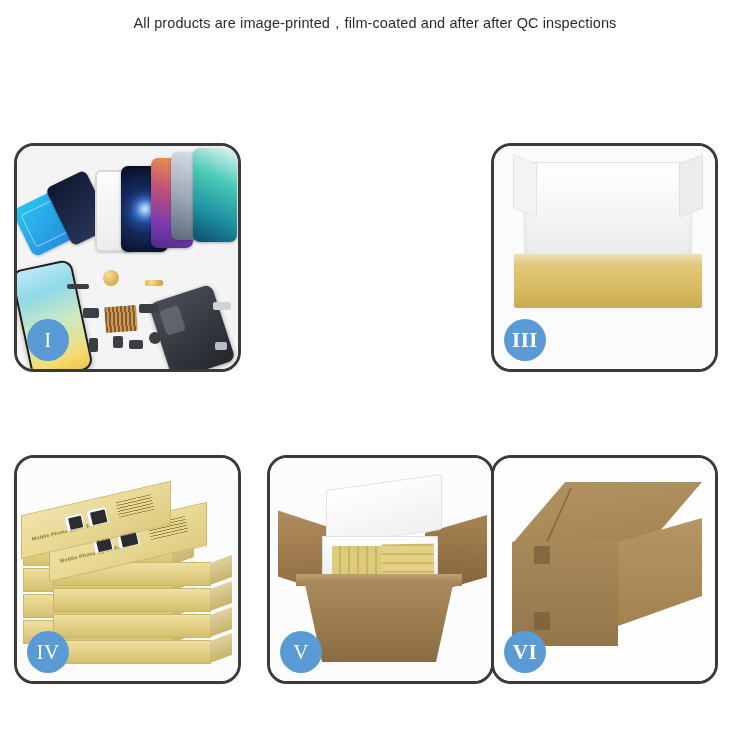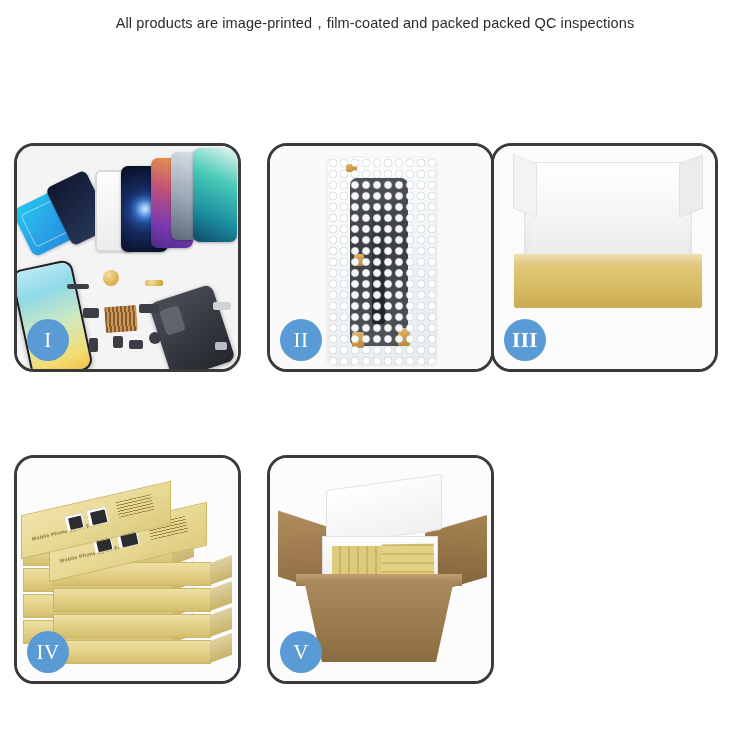--- a/index.html
+++ b/index.html
@@ -350,21 +350,21 @@
   .tapetab {
     position:absolute; background: rgba(120,96,58,.75); border-radius:1px;
   }
 </style>
 </head>
 <body>
 
 <div id="page">
 
   <div id="header">
-    <div id="subtitle">All products are image-printed，film-coated and packed packed QC inspections</div>
+    <div id="subtitle">All products are image-printed，film-coated and after after QC inspections</div>
   </div>
 
   <div id="grid">
 
     <div class="panel r0 c0">
       <div class="scene p1-bg">
         <div class="film"></div>
         <div class="film2"></div>
         <div class="glass"></div>
         <div class="phdark"></div>
@@ -382,34 +382,20 @@
         <div class="part" style="left:96px;top:190px;width:10px;height:12px;"></div>
         <div class="part" style="left:112px;top:194px;width:14px;height:9px;"></div>
         <div class="part" style="left:72px;top:192px;width:9px;height:14px;"></div>
         <div class="part" style="left:132px;top:186px;width:12px;height:12px;border-radius:50%;"></div>
         <div class="part" style="left:196px;top:156px;width:18px;height:8px;background:#cfd3d8;"></div>
         <div class="part" style="left:198px;top:196px;width:12px;height:8px;background:#b9bec4;"></div>
       </div>
       <div class="badge">I</div>
     </div>
 
-    <div class="panel r0 c1">
-      <div class="scene p2-bg">
-        <div class="bag">
-          <div class="inner-screen"></div>
-          <div class="flexstrip"></div>
-          <div class="tape" style="left:18px;top:6px;width:11px;height:8px;"></div>
-          <div class="tape" style="left:26px;top:96px;width:10px;height:12px;"></div>
-          <div class="tape" style="left:24px;top:174px;width:12px;height:16px;"></div>
-          <div class="tape" style="left:70px;top:170px;width:12px;height:18px;"></div>
-          <div class="bubbles"></div>
-        </div>
-      </div>
-      <div class="badge">II</div>
-    </div>
 
     <div class="panel r0 c2">
       <div class="scene p3-bg">
         <div class="foamlid"></div>
         <div class="bubblefill"></div>
         <div class="boxtray"></div>
       </div>
       <div class="badge">III</div>
     </div>
 
@@ -472,15 +458,26 @@
         <div class="foamlid5"></div>
         <div class="foambox"></div>
         <div class="yellowstack"></div>
         <div class="yellowstack2"></div>
         <div class="cartonRim"></div>
         <div class="cartonBody"></div>
       </div>
       <div class="badge">V</div>
     </div>
 
+    <div class="panel r1 c2">
+      <div class="scene p6-bg">
+        <div class="ctop"></div>
+        <div class="cfront"></div>
+        <div class="cside"></div>
+        <div class="seam" style="left:64px;top:30px;width:2px;height:54px;transform:skewX(-24deg);"></div>
+        <div class="tapetab" style="left:40px;top:88px;width:16px;height:18px;"></div>
+        <div class="tapetab" style="left:40px;top:154px;width:16px;height:18px;"></div>
+      </div>
+      <div class="badge">VI</div>
+    </div>
 
   </div>
 </div>
 
 </body></html>

